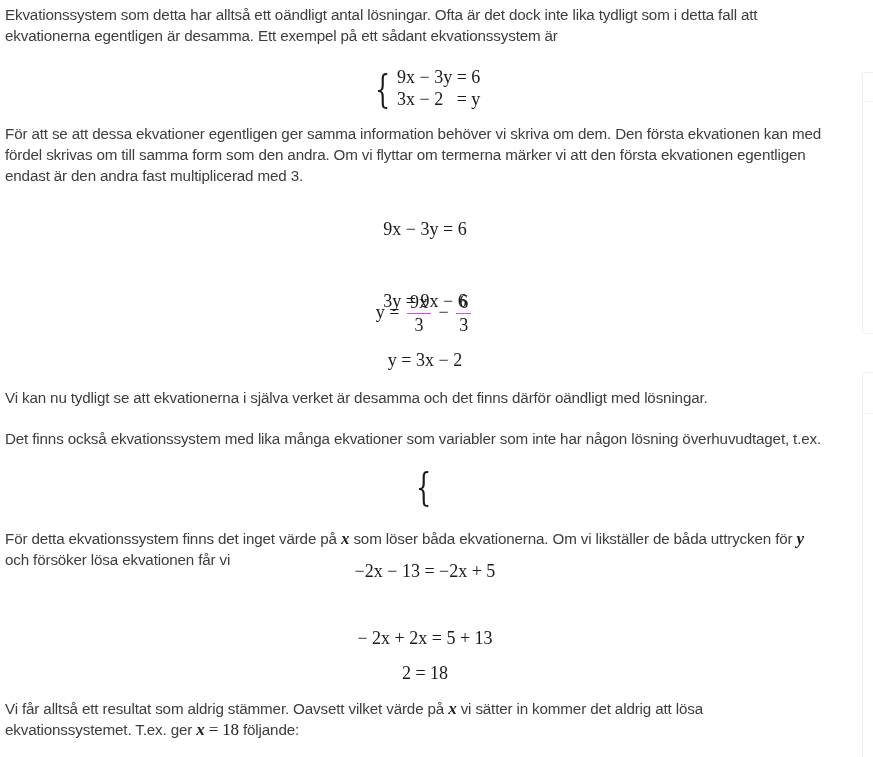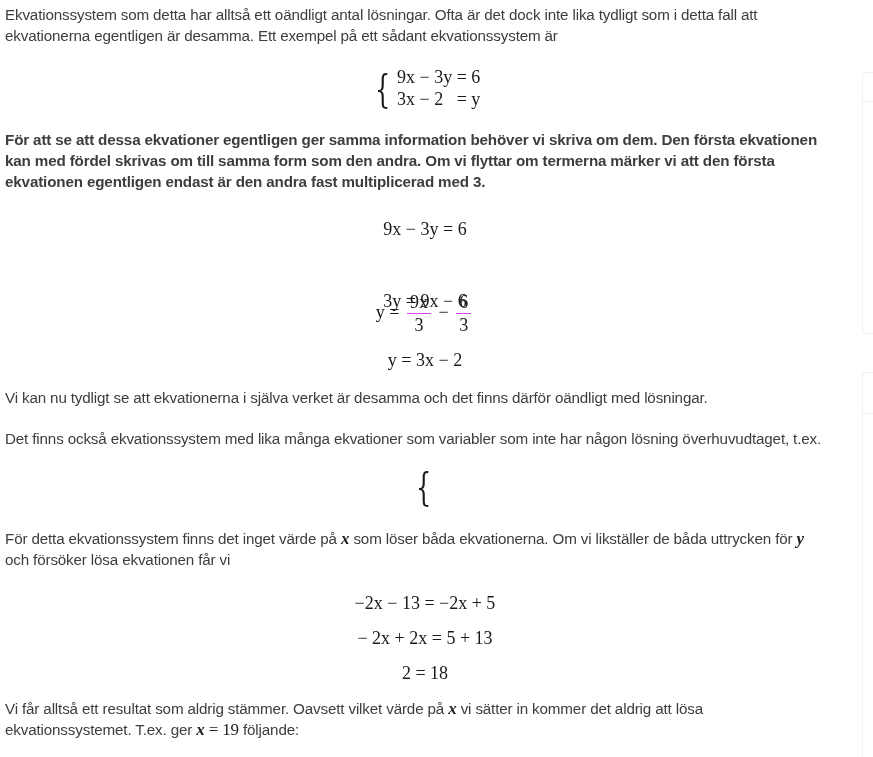--- a/index.html
+++ b/index.html
@@ -32,21 +32,21 @@
   <div class="block math" style="top:66px;">
     <span class="system">
       <span class="brace">{</span>
       <span class="sys-rows">
         <div style="white-space:pre;">9x − 3y = 6</div>
         <div style="white-space:pre;">3x − 2   = y</div>
       </span>
     </span>
   </div>
 
-  <p class="para" style="position:absolute; top:129px; width:835px;font-weight:bold;">För att se att dessa ekvationer egentligen ger samma information behöver vi skriva om dem. Den första ekvationen kan med fördel skrivas om till samma form som den andra. Om vi flyttar om termerna märker vi att den första ekvationen egentligen endast är den andra fast multiplicerad med 3.</p>
+  <p class="para" style="position:absolute; top:123px; width:835px;">För att se att dessa ekvationer egentligen ger samma information behöver vi skriva om dem. Den första ekvationen kan med fördel skrivas om till samma form som den andra. Om vi flyttar om termerna märker vi att den första ekvationen egentligen endast är den andra fast multiplicerad med 3.</p>
 
   <div class="eqline math" style="top:218px;">9x − 3y = 6</div>
   <div class="eqline math" style="top:254px;margin-top:36px;">3y = 9x − 6</div>
   <div class="eqline math" style="top:292px;">
     <span>y =</span>
     <span class="frac">
       <span class="top">9x</span>
       <span class="bot">3</span>
     </span>
     <span>−</span>
@@ -69,29 +69,29 @@
 
   <p class="para" style="position:absolute; top:528px; width:820px;">
     <span>För detta ekvationssystem finns det inget värde på</span>
     <span class="inline-math">x</span>
     <span>som löser båda ekvationerna. Om vi likställer de båda uttrycken för</span>
     <span class="inline-math">y</span>
     <br>
     <span>och försöker lösa ekvationen får vi</span>
   </p>
 
-  <div class="eqline math" style="top:592px;">−2x − 13 = −2x + 5</div>
+  <div class="eqline math" style="top:560px;">−2x − 13 = −2x + 5</div>
   <div class="eqline math" style="top:627px;">− 2x + 2x = 5 + 13</div>
   <div class="eqline math" style="top:662px;">2 = 18</div>
 
   <p class="para" style="position:absolute; top:698px; width:760px;">
     <span>Vi får alltså ett resultat som aldrig stämmer. Oavsett vilket värde på</span>
     <span class="inline-math">x</span>
     <span>vi sätter in kommer det aldrig att lösa ekvationssystemet. T.ex. ger</span>
-    <span class="inline-math"><span>x</span><span class="num" style="white-space:pre;"> = </span><span class="num">19</span></span>
+    <span class="inline-math"><span>x</span><span class="num" style="white-space:pre;"> = </span><span class="num">18</span></span>
     <span>följande:</span>
   </p>
 </div>
 
 <div class="sidecard" style="top:72px; height:260px;">
   <div class="hdr"></div>
 </div>
 <div class="sidecard" style="top:372px; height:400px;">
   <div class="hdr" style="height:40px;"></div>
 </div>

